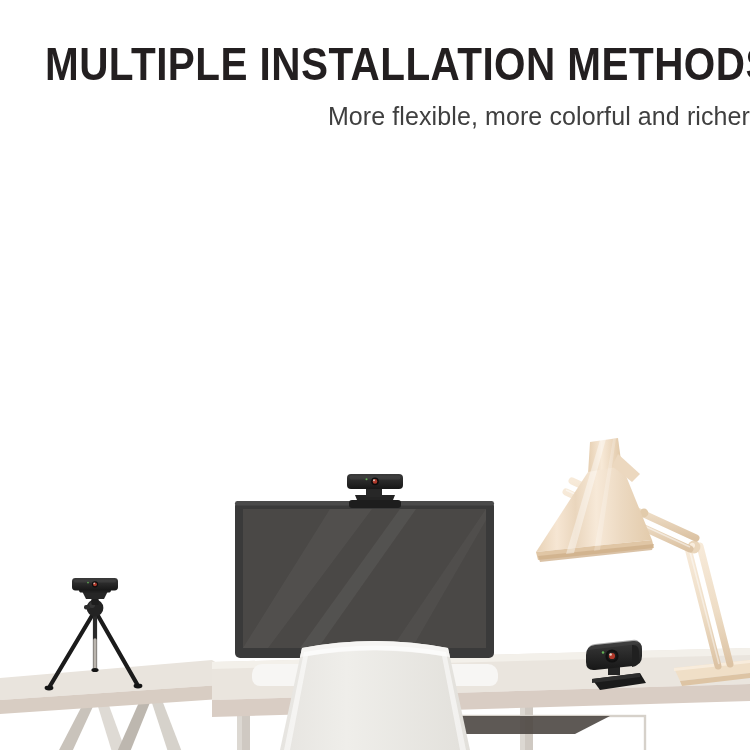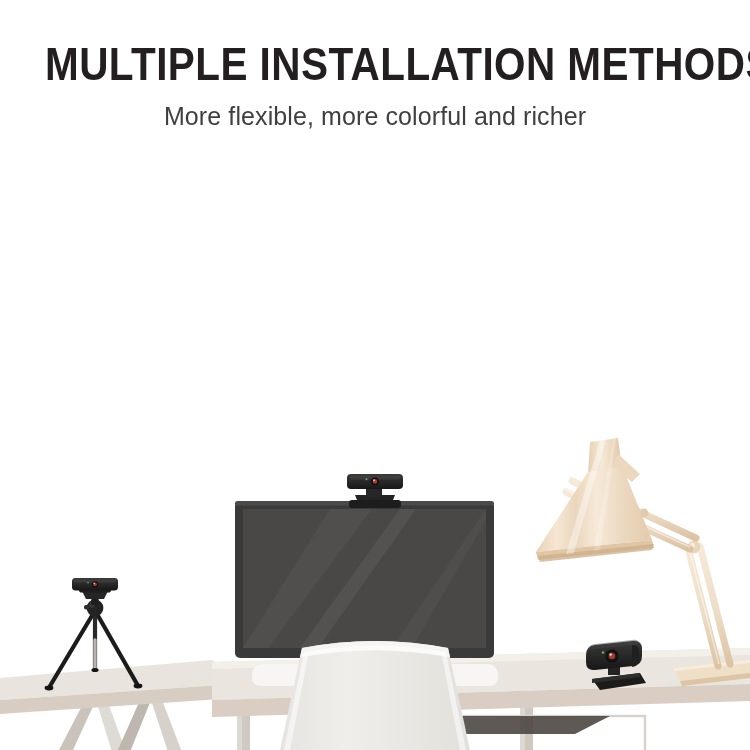--- a/index.html
+++ b/index.html
@@ -26,20 +26,21 @@
     transform-origin:center;
     white-space:nowrap;
     line-height:1.05;
   }
   .subhead {
     font-size:25px;
     color:#3f3f3f;
     margin-top:14px;
     font-weight:400;
     letter-spacing:0.1px;
+    text-align:right;
   }
 
   
   .scene {
     position:absolute; left:0; top:0; width:750px; height:750px;
   }
   .scene svg { display:block; }
 </style>
 </head>
 <body>

